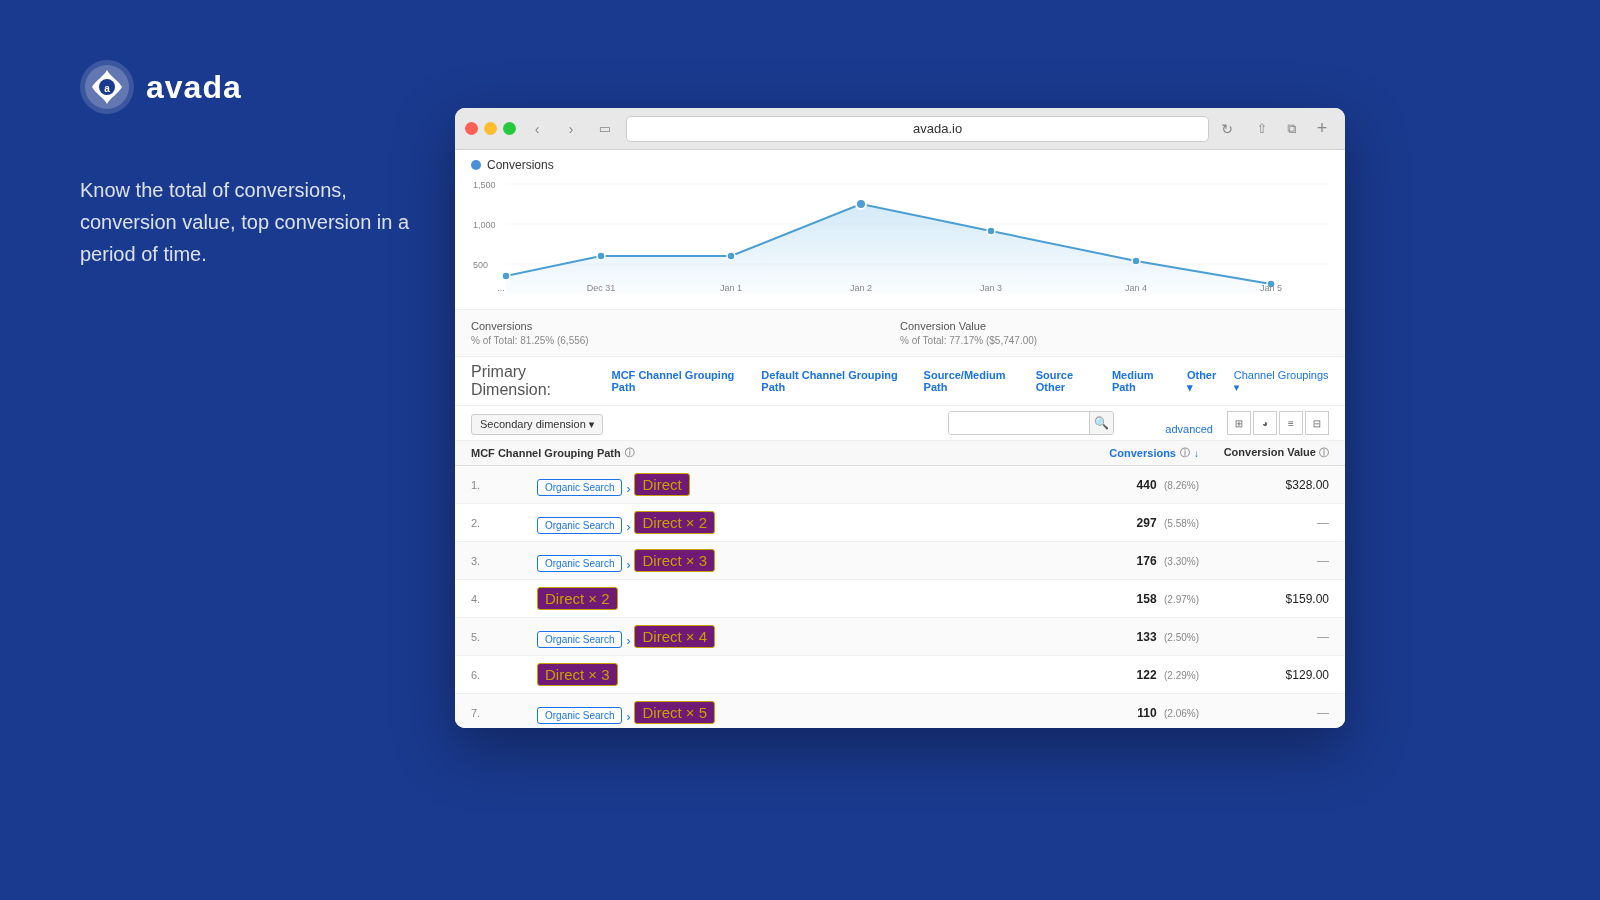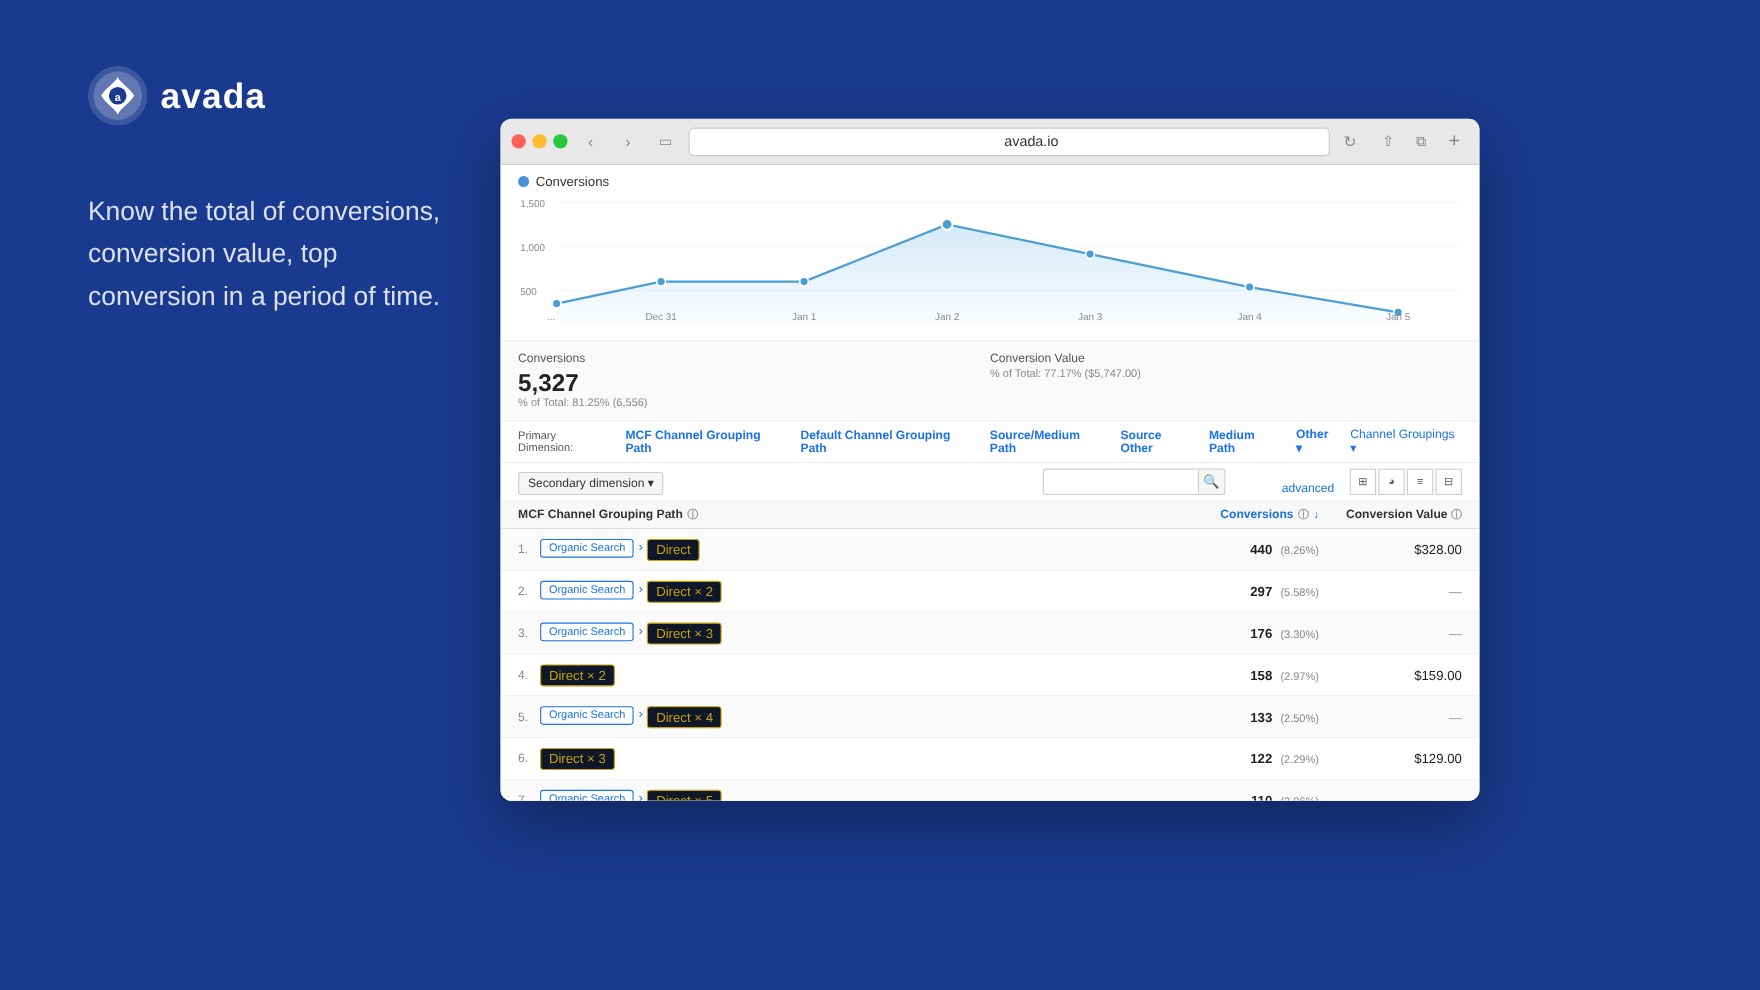--- a/index.html
+++ b/index.html
@@ -42,21 +42,21 @@
     .headline {
       color: white;
       font-size: 42px;
       font-weight: 800;
       line-height: 1.15;
       margin-bottom: 200px;
     }
 
     .description {
       color: rgba(255,255,255,0.85);
-      font-size: 24px;
+      font-size: 20px;
       line-height: 1.6;
       max-width: 340px;
     }
 
     
     .browser-window {
       position: absolute;
       left: 455px;
       top: 108px;
       width: 890px;
@@ -233,21 +233,21 @@
       padding: 6px 16px;
       display: flex;
       gap: 12px;
       align-items: center;
       border-bottom: 1px solid #eee;
       font-size: 11px;
     }
 
     .dim-label {
       color: #555;
-      font-size: 10px;
+      font-size: 16px;
     }
 
     .dim-tab {
       color: #1a73e8;
       cursor: pointer;
       font-size: 11px;
       font-weight: bold;
     }
 
     .dim-tab-active {
@@ -394,41 +394,42 @@
     .row-num {
       width: 20px;
       font-size: 11px;
       color: #888;
       flex-shrink: 0;
     }
 
     .row-path {
       flex: 1;
       display: flex;
-      align-items: flex-start;
+      align-items: flex-end;
       gap: 4px;
       flex-wrap: wrap;
+      margin-left: 46px;
     }
 
     .tag-organic {
       background: white;
       border: 1px solid #1a73e8;
       color: #1a73e8;
       border-radius: 3px;
       font-size: 10px;
       padding: 2px 7px;
       white-space: nowrap;
     }
 
     .tag-direct {
-      background: #0f172a;
+      background: #701a75;
       border: 1px solid #c8a000;
       color: #c8a000;
       border-radius: 3px;
-      font-size: 12px;
+      font-size: 15px;
       padding: 2px 7px;
       white-space: nowrap;
     }
 
     .arrow-sep {
       color: #1a73e8;
       font-size: 12px;
     }
 
     .row-conversions {
@@ -561,21 +562,20 @@
           <text x="520" y="115" font-size="9" fill="#888" text-anchor="middle">Jan 3</text>
           <text x="665" y="115" font-size="9" fill="#888" text-anchor="middle">Jan 4</text>
           <text x="800" y="115" font-size="9" fill="#888" text-anchor="middle">Jan 5</text>
         </svg>
       </div>
     </div>
 
     <div class="stats-area">
       <div class="stat-block">
         <div class="stat-label">Conversions</div>
-        <div class="stat-value">5,327</div>
         <div class="stat-sub">% of Total: 81.25% (6,556)</div>
       </div>
       <div class="stat-block">
         <div class="stat-label">Conversion Value</div>
         <div class="stat-sub">% of Total: 77.17% ($5,747.00)</div>
       </div>
     </div>
 
     <div class="dimension-tabs">
       <span class="dim-label">Primary Dimension: </span>

